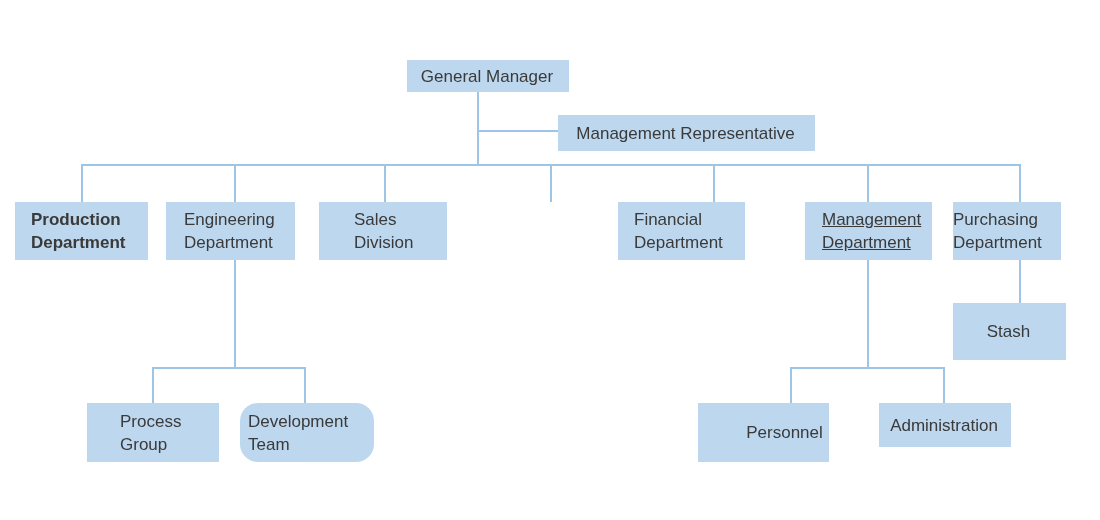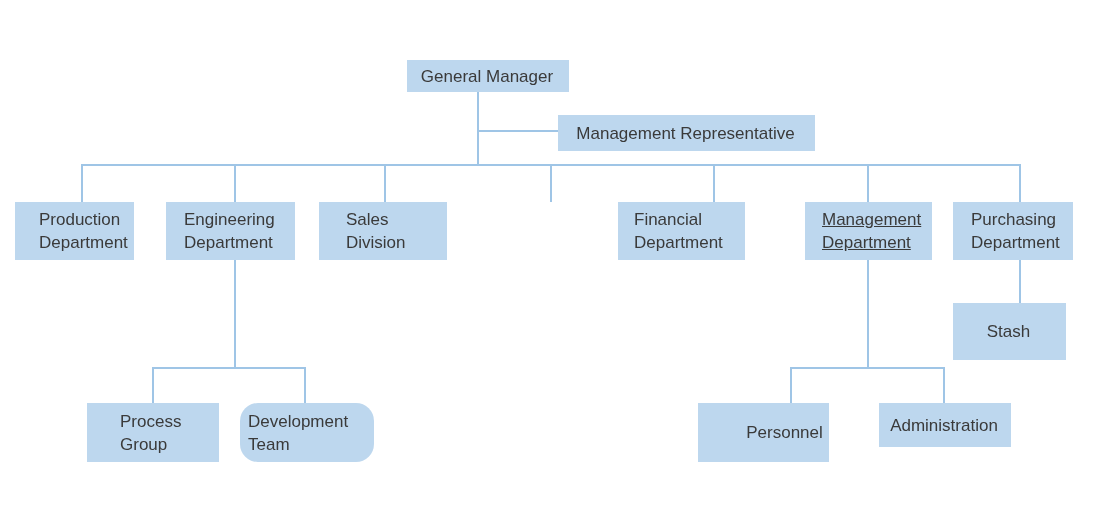--- a/index.html
+++ b/index.html
@@ -41,27 +41,27 @@
     justify-content: flex-start;
     text-align: left;
   }
   .conn {
     position: absolute;
     background: var(--connector);
   }
   
   #n-gm             { left: 407px; top: 52px;  width: 162px; height: 32px; margin-top: 8px; }
   #n-mr             { left: 558px; top: 115px; width: 257px; height: 36px; }
-  #n-production     { left: 15px;  top: 202px; width: 119px; height: 58px; padding-left: 24px; }
+  #n-production     { left: 15px;  top: 202px; width: 133px; height: 58px; padding-left: 16px; font-weight: bold; }
   #n-engineering    { left: 166px; top: 202px; width: 129px; height: 58px; padding-left: 18px; }
-  #n-sales          { left: 319px; top: 202px; width: 128px; height: 58px; padding-left: 27px; }
+  #n-sales          { left: 319px; top: 202px; width: 128px; height: 58px; padding-left: 35px; }
   #n-qa             { left: 469px; top: 202px; width: 163px; height: 58px; padding-left: 13px; }
   #n-financial      { left: 618px; top: 202px; width: 127px; height: 58px; padding-left: 16px; }
   #n-management     { left: 805px; top: 202px; width: 127px; height: 58px; padding-left: 17px; text-decoration: underline; }
-  #n-purchasing     { left: 953px; top: 202px; width: 120px; height: 58px; padding-left: 18px; }
+  #n-purchasing     { left: 953px; top: 202px; width: 108px; height: 58px; }
   #n-process        { left: 87px;  top: 403px; width: 132px; height: 59px; padding-left: 33px; }
   #n-development    { left: 240px; top: 403px; width: 134px; height: 59px; padding-left: 8px; border-radius: 18px; }
   #n-personnel      { left: 698px; top: 403px; width: 131px; height: 59px; padding-left: 44px; }
   #n-administration { left: 879px; top: 403px; width: 132px; height: 44px; }
   #n-stash          { left: 953px; top: 303px; width: 113px; height: 57px; }
 </style>
 </head>
 <body>
 
 <div class="canvas">

